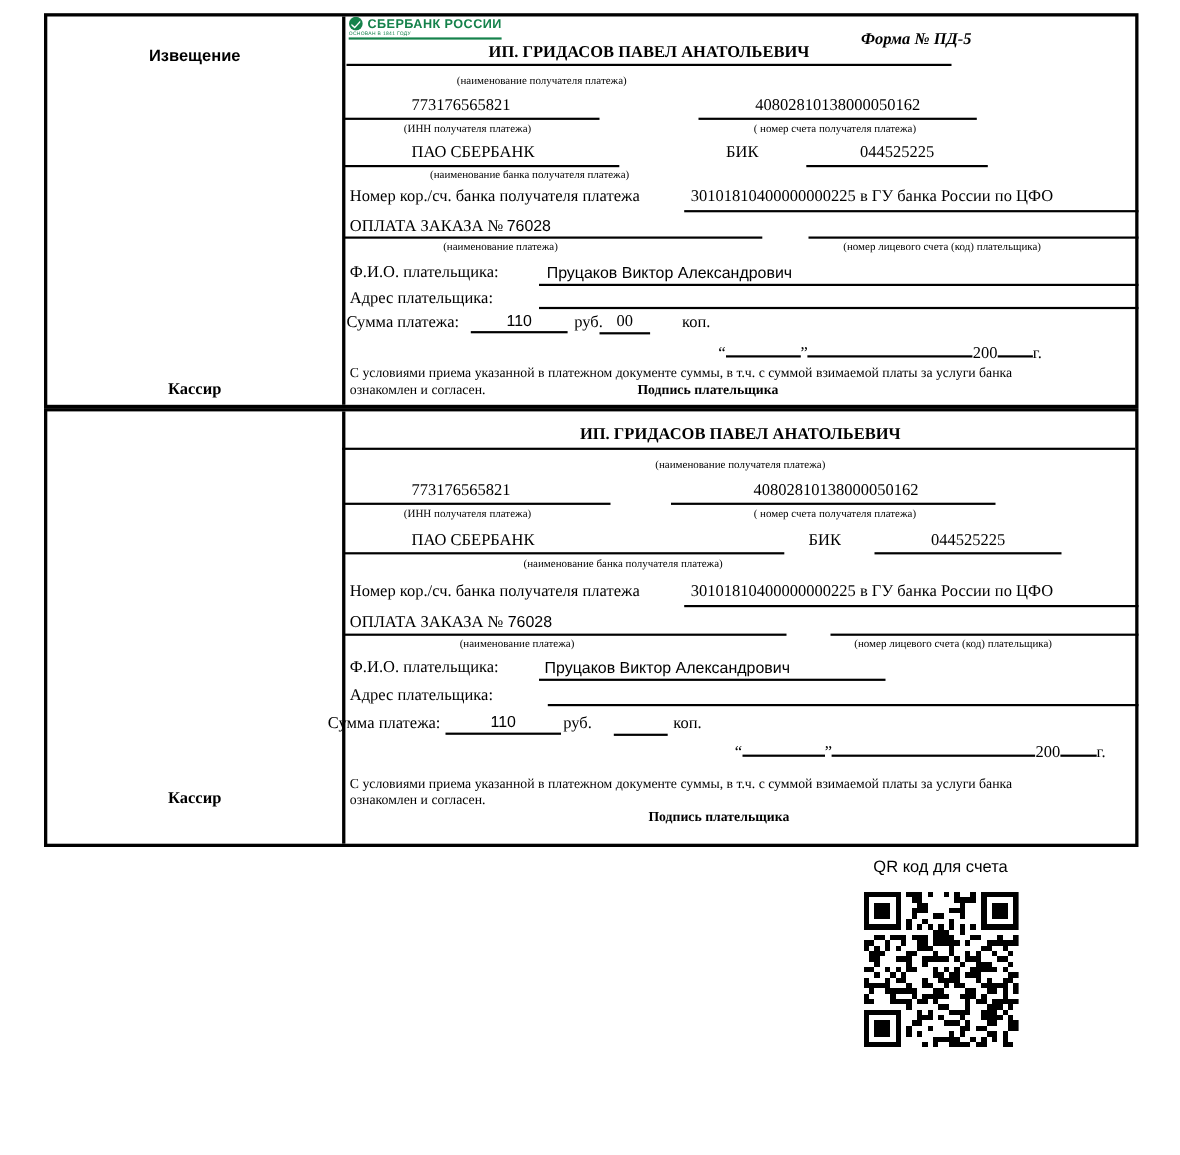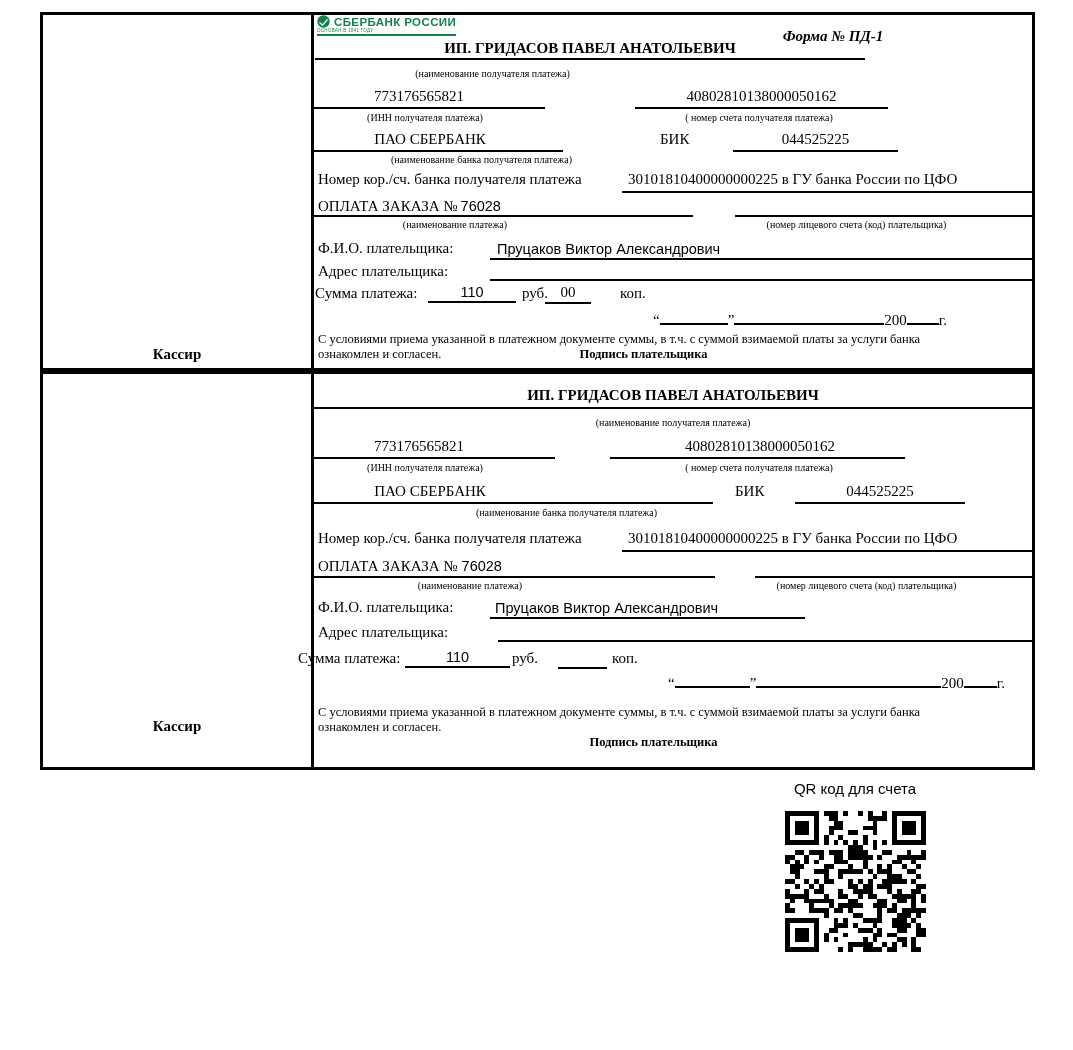--- a/index.html
+++ b/index.html
@@ -25,34 +25,35 @@
   .logo-tag{font-family:"Liberation Sans",sans-serif;font-size:4.5px;color:#15824b;letter-spacing:.3px;}
   .qr-label{position:absolute;left:765px;top:780px;width:180px;text-align:center;font-family:"Liberation Sans",sans-serif;font-size:15px;}
   #qr{position:absolute;left:785px;top:811px;}
 </style>
 </head>
 <body>
 
 <div class="block" id="block-notice">
   <div class="divider"></div>
 
+  <div class="abs ctr b sans" style="left:0;width:268px;top:27px;">Извещение</div>
   <div class="abs ctr b" style="left:0;width:268px;top:331px;">Кассир</div>
 
   <div class="logo" style="left:274px;top:0;">
     <div class="logo-top">
       <svg width="13" height="13" viewBox="0 0 13 13">
         <circle cx="6.5" cy="6.5" r="6.2" fill="#15824b"></circle>
         <path d="M2.5 6.5 L5.5 9.2 L10.5 3.6 L10.5 5.4 L5.5 11 L2.5 8.3 Z" fill="#fff"></path>
       </svg>
       <span class="logo-brand">СБЕРБАНК РОССИИ</span>
     </div>
     <div class="logo-tag">ОСНОВАН В 1841 ГОДУ</div>
   </div>
 
-  <div class="abs ctr b i" style="left:690px;width:200px;top:13px;">Форма № ПД-1</div>
+  <div class="abs ctr b i" style="left:690px;width:200px;top:13px;">Форма № ПД-5</div>
 
   <div class="field b" style="left:272px;width:550px;top:25px;">ИП. ГРИДАСОВ ПАВЕЛ АНАТОЛЬЕВИЧ</div>
   <div class="abs ctr lbl" style="left:277px;width:345px;top:53px;">(наименование получателя платежа)</div>
 
   <div class="abs ctr" style="left:270px;width:212px;top:73px;">773176565821</div>
   <div class="abs ctr" style="left:592px;width:253px;top:73px;">40802810138000050162</div>
   <div class="line" style="left:270px;width:232px;top:92px;"></div>
   <div class="line" style="left:592px;width:253px;top:92px;"></div>
   <div class="abs ctr lbl" style="left:272px;width:220px;top:97px;">(ИНН получателя платежа)</div>
   <div class="abs ctr lbl" style="left:587px;width:258px;top:97px;">( номер счета получателя платежа)</div>

